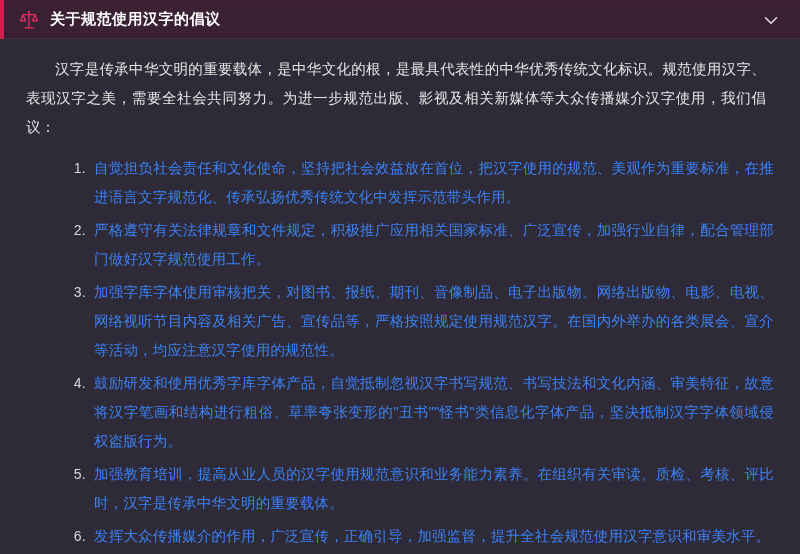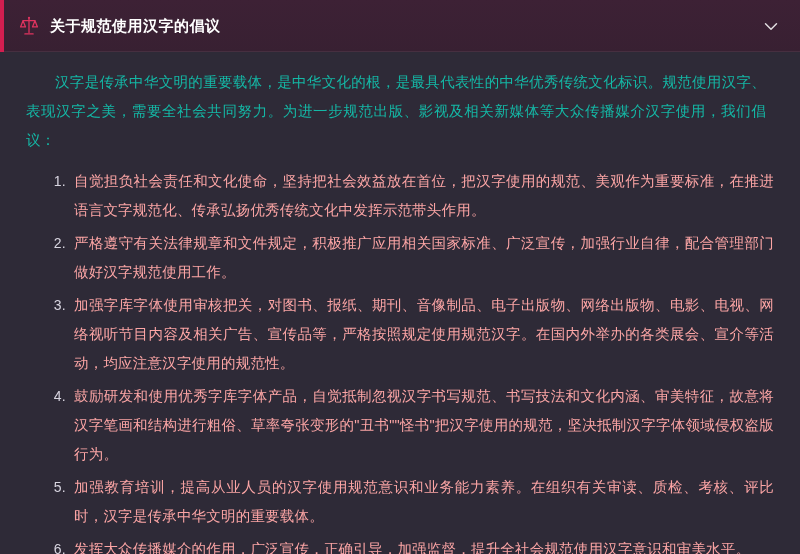--- a/index.html
+++ b/index.html
@@ -13,21 +13,21 @@
   }
   .page {
     width: 800px;
     height: 554px;
     background: #2e2a37;
     position: relative;
     overflow: hidden;
   }
   
   .header {
-    height: 52px;
+    height: 39px;
     background: #3a1f33;
     background: linear-gradient(180deg, #3d2135 0%, #382032 100%);
     border-left: 4px solid #d31e50;
     display: flex;
     align-items: center;
     padding: 0 18px 0 14px;
     position: relative;
   }
   .header::after {
     content: "";
@@ -62,35 +62,36 @@
   .content {
     padding: 16px 26px 10px 26px;
     color: #e9e6ee;
     font-size: 14.5px;
     line-height: 2.0;
   }
   .para {
     margin: 0 8px 6px 0;
     text-indent: 2em;
     text-align: justify;
-    color: #14b8a6;
+    color: #e5e5e5;
     letter-spacing: 0.2px;
   }
   ol.items {
     margin: 12px 0 10px 0;
     padding-left: 44px;
     list-style: decimal;
   }
   ol.items > li {
     margin-bottom: 4px;
     padding-left: 4px;
     text-align: justify;
-    color: #fca5a5;
+    color: #3b82f6;
     letter-spacing: 0.2px;
     line-height: 2.0;
+    margin-left: 20px;
   }
   ol.items > li::marker {
     color: #d8d5e0;
     font-size: 14px;
   }
 </style>
 </head>
 <body>
 
 <div class="page">
@@ -112,20 +113,20 @@
     </svg>
   </div>
 
   <div class="content">
     <p class="para">汉字是传承中华文明的重要载体，是中华文化的根，是最具代表性的中华优秀传统文化标识。规范使用汉字、表现汉字之美，需要全社会共同努力。为进一步规范出版、影视及相关新媒体等大众传播媒介汉字使用，我们倡议：</p>
 
     <ol class="items">
       <li>自觉担负社会责任和文化使命，坚持把社会效益放在首位，把汉字使用的规范、美观作为重要标准，在推进语言文字规范化、传承弘扬优秀传统文化中发挥示范带头作用。</li>
       <li>严格遵守有关法律规章和文件规定，积极推广应用相关国家标准、广泛宣传，加强行业自律，配合管理部门做好汉字规范使用工作。</li>
       <li>加强字库字体使用审核把关，对图书、报纸、期刊、音像制品、电子出版物、网络出版物、电影、电视、网络视听节目内容及相关广告、宣传品等，严格按照规定使用规范汉字。在国内外举办的各类展会、宣介等活动，均应注意汉字使用的规范性。</li>
-      <li>鼓励研发和使用优秀字库字体产品，自觉抵制忽视汉字书写规范、书写技法和文化内涵、审美特征，故意将汉字笔画和结构进行粗俗、草率夸张变形的"丑书""怪书"把汉字使用的规范，坚决抵制汉字字体领域侵权盗版行为。</li>
+      <li>鼓励研发和使用优秀字库字体产品，自觉抵制忽视汉字书写规范、书写技法和文化内涵、审美特征，故意将汉字笔画和结构进行粗俗、草率夸张变形的"丑书""怪书"类信息化字体产品，坚决抵制汉字字体领域侵权盗版行为。</li>
       <li>加强教育培训，提高从业人员的汉字使用规范意识和业务能力素养。在组织有关审读、质检、考核、评比时，汉字是传承中华文明的重要载体。</li>
       <li>发挥大众传播媒介的作用，广泛宣传，正确引导，加强监督，提升全社会规范使用汉字意识和审美水平。</li>
     </ol>
 
   </div>
 
 </div>
 
 </body></html>

